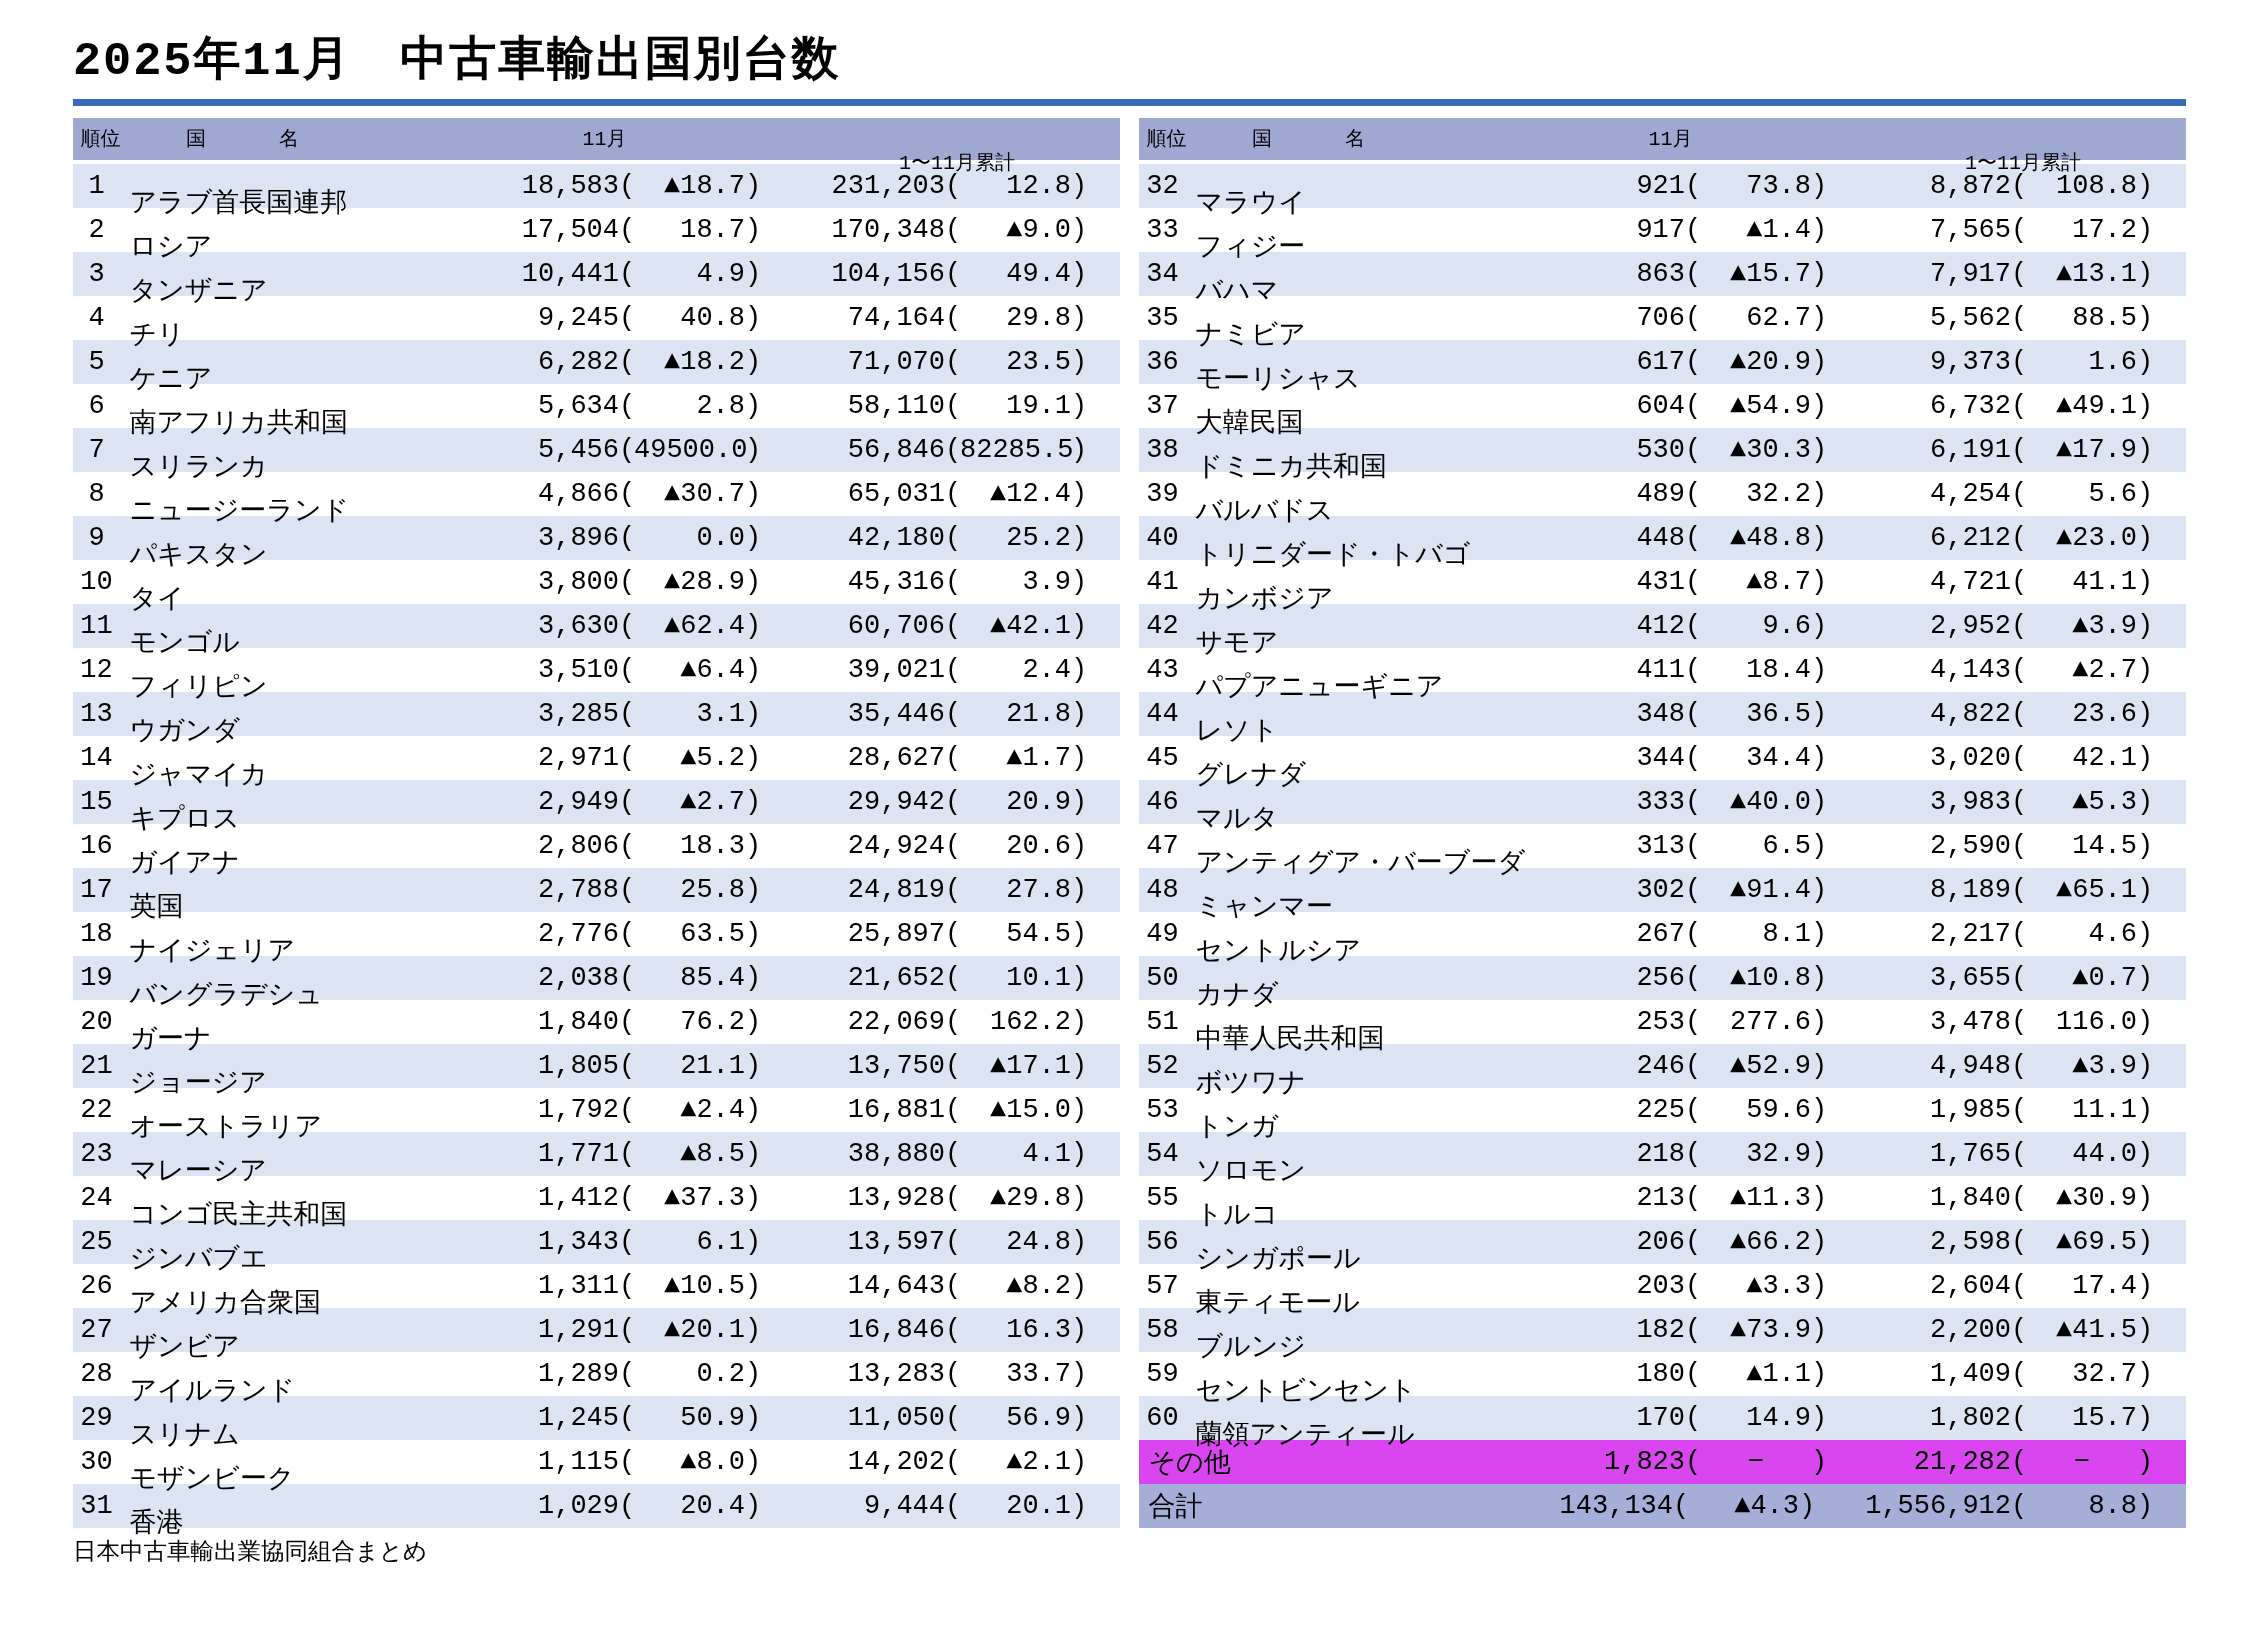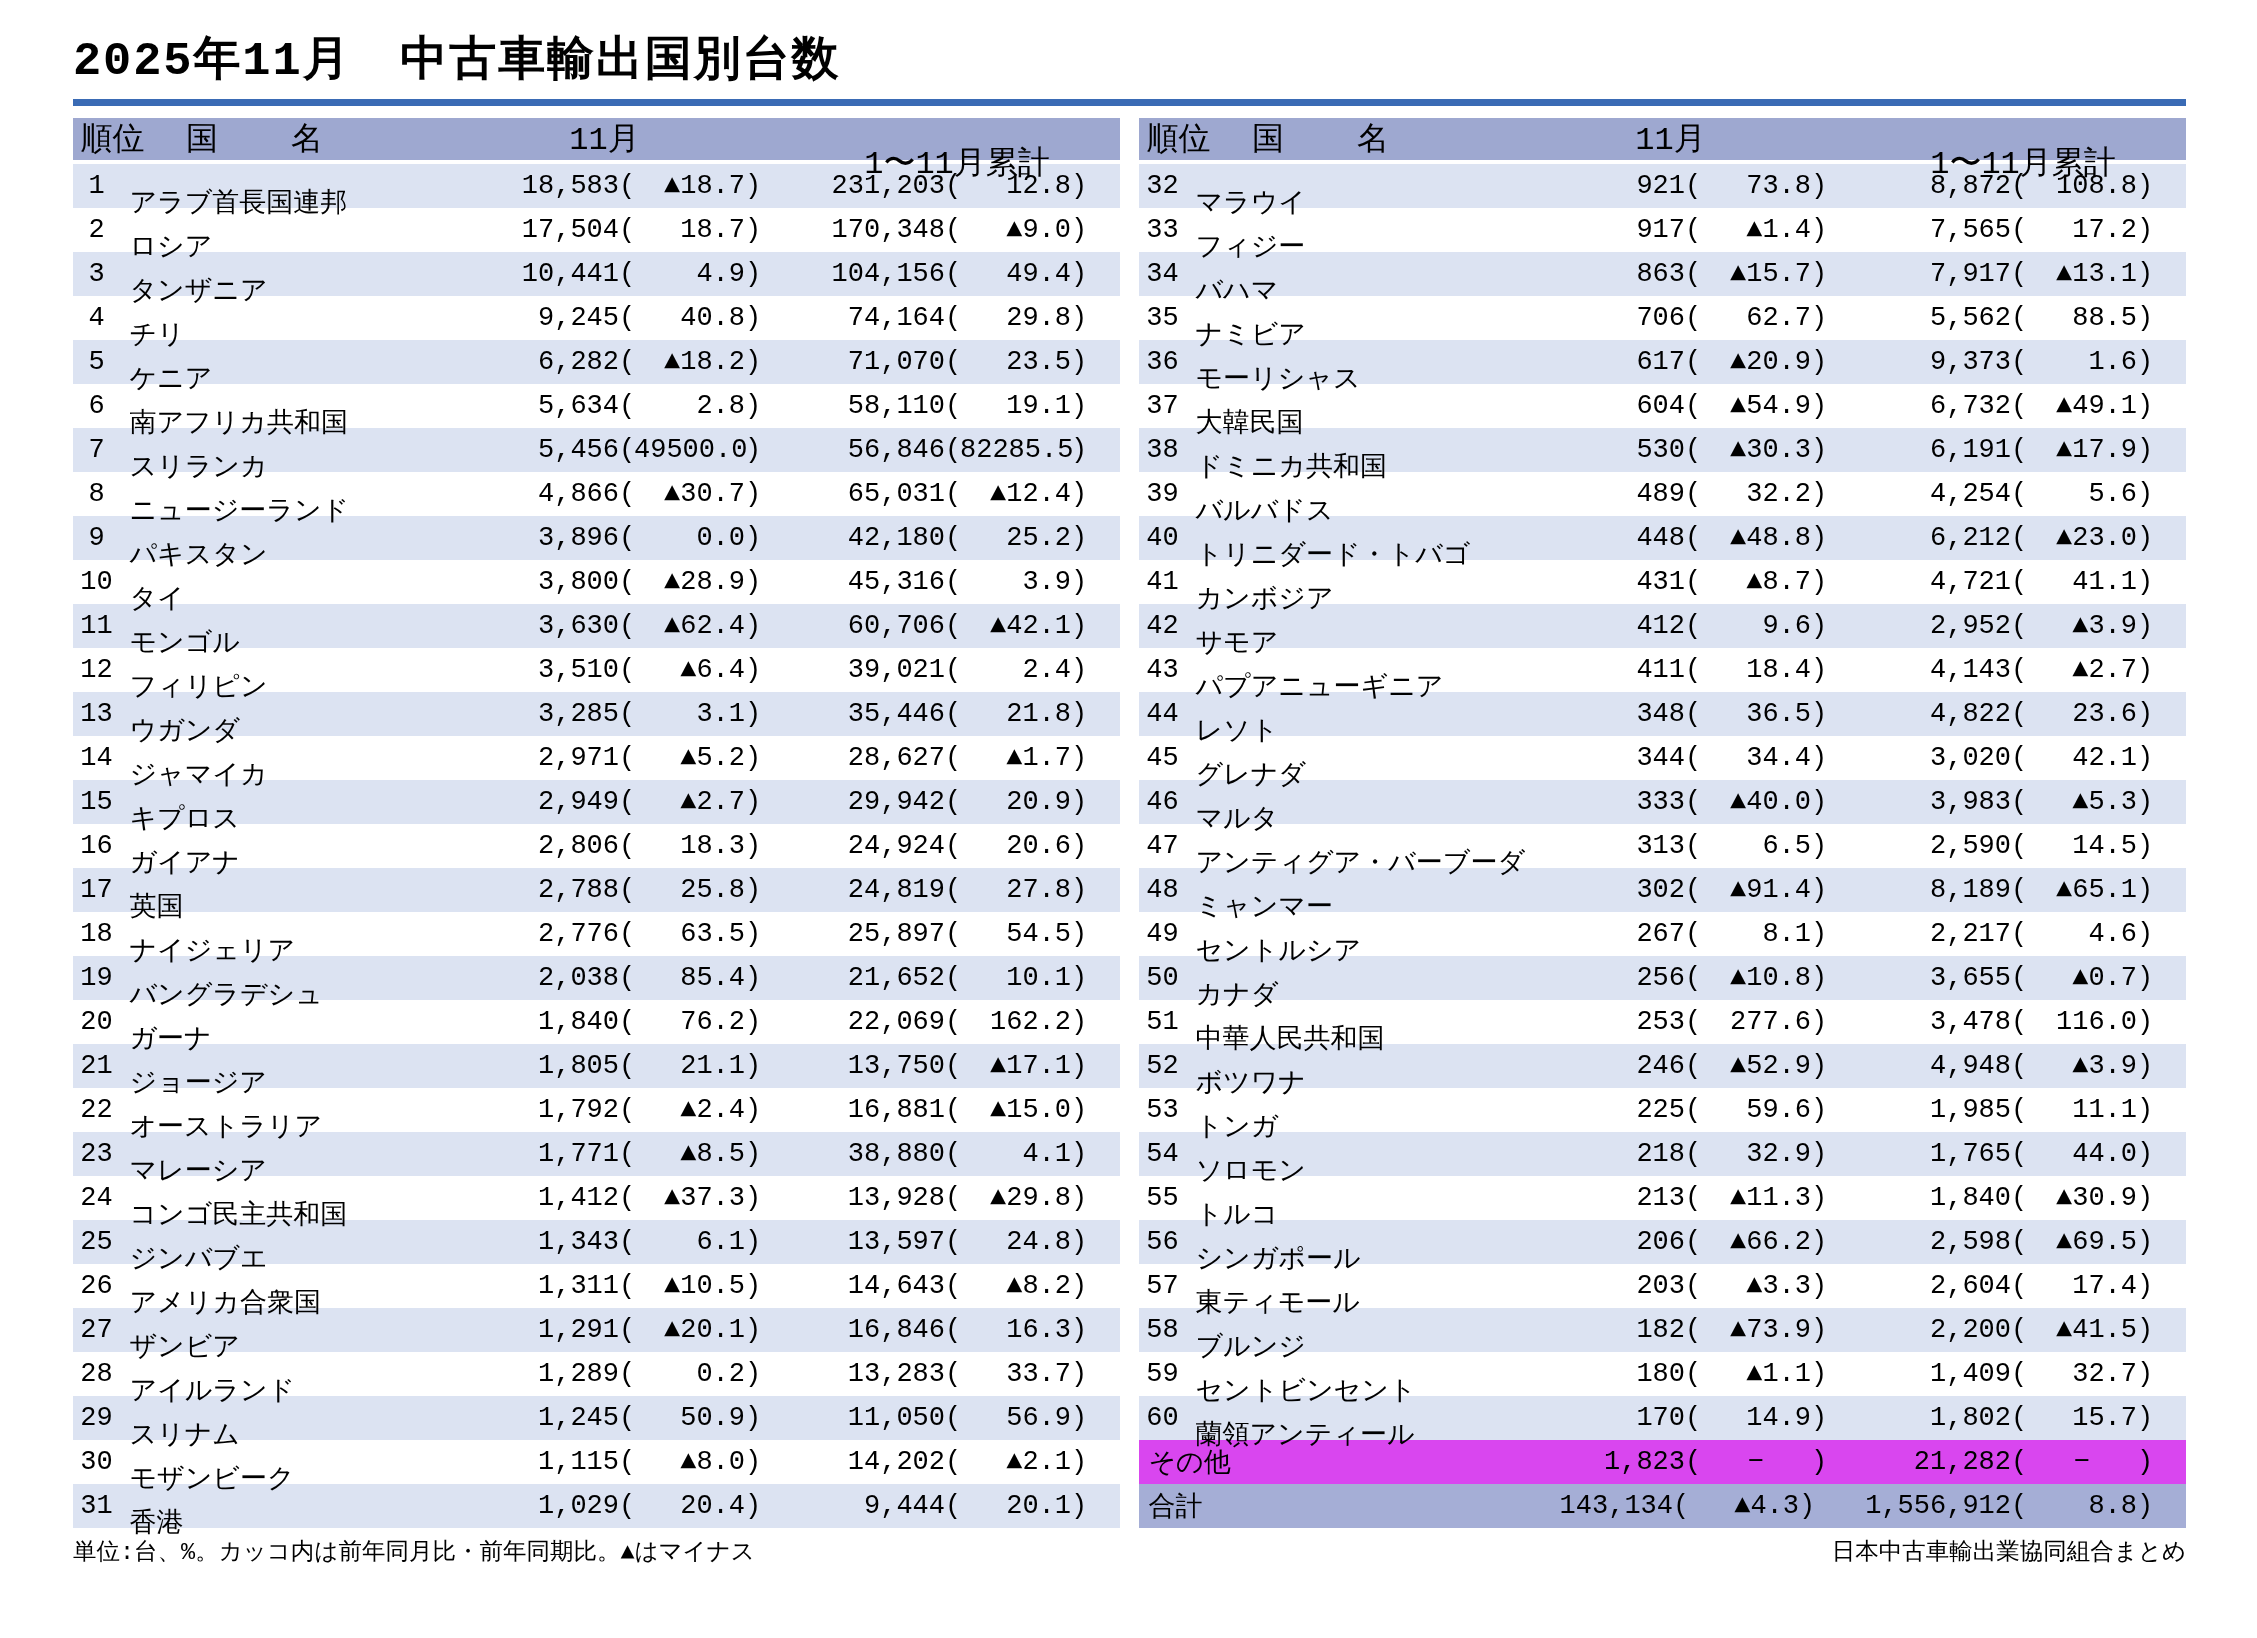--- a/index.html
+++ b/index.html
@@ -10,21 +10,21 @@
   }
   .page{padding:36px 71px 0 73px;font-family:Liberation Mono, monospace;}
   .title{
     font-size:47px;font-weight:bold;letter-spacing:1.9px;margin:0;line-height:1.1;
   }
   .rule{height:7.5px;background:#3a6bb5;margin-top:11.3px;}
   .tables{display:flex;gap:19px;margin-top:11.3px;}
   .tbl{width:1047px;flex:0 0 auto;}
   .hdr{
     display:flex;align-items:center;height:42px;background:#9ea8d0;
-    font-size:32px;margin-bottom:3.8px;
+    font-size:20px;margin-bottom:3.8px;
   }
   .h-rank{width:113px;padding-left:7.5px;box-sizing:border-box;}
   .h-country{flex:1;text-align:left;}
   .h-country .spread{letter-spacing:73px;}
   .h-month{width:311px;text-align:center;}
   .h-cum{width:360px;box-sizing:border-box;padding-left:34px;text-align:center;margin-top:48px;}
   .row{display:flex;align-items:center;height:44px;font-size:27px;background:#ffffff;}
   .rows .row:nth-child(odd){background:#dce3f2;}
   .rows .row.other{background:#d946ef;}
   .rows .row.total{background:#a5aed6;gap:12px;}
@@ -1060,17 +1060,16 @@
               <span class="pct">8.8</span>
               <span class="par">)</span>
             </div>
           </div>
         </div>
     </section>
 
   </div>
 
   <div class="footnotes">
-    <div>単位:台、%。カッコ内は前年同月比・前年同期比。▲はマイナス</div>
     <div>日本中古車輸出業協同組合まとめ</div>
   </div>
 </div>
 
 
 </body></html>

